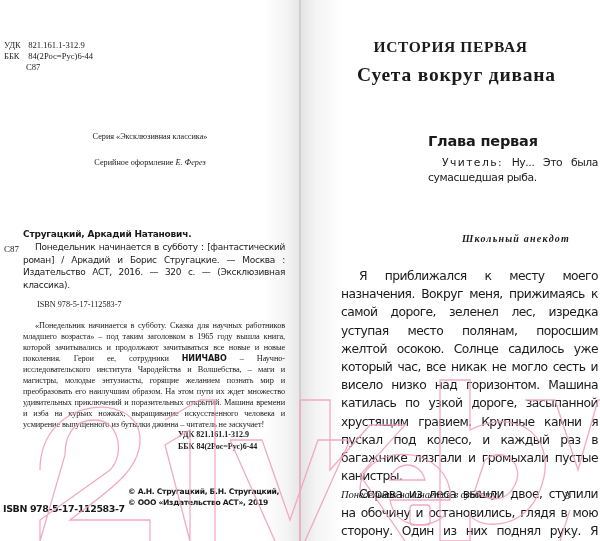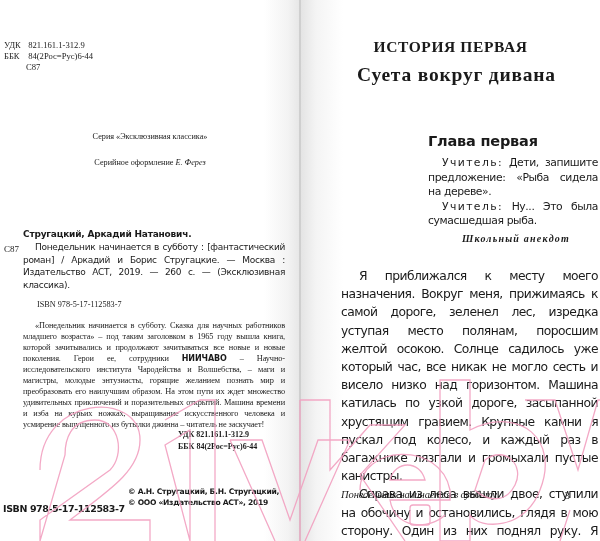--- a/index.html
+++ b/index.html
@@ -77,21 +77,21 @@
 
     <div class="abs design">
       <span>Серийное оформление</span>
       <i>Е. Ферез</i>
     </div>
     <div class="abs series">Серия «Эксклюзивная классика»</div>
 
     <div class="abs author">Стругацкий, Аркадий Натанович.</div>
     <div class="abs c87-mark">С87</div>
     <div class="abs biblio">
-      <div class="first">Понедельник начинается в субботу : [фантастический роман] / Аркадий и Борис Стругацкие. — Москва : Издательство АСТ, 2019. — 260 с. — (Эксклюзивная классика).</div>
+      <div class="first">Понедельник начинается в субботу : [фантастический роман] / Аркадий и Борис Стругацкие. — Москва : Издательство АСТ, 2016. — 320 с. — (Эксклюзивная классика).</div>
     </div>
     <div class="abs isbn-small">ISBN 978-5-17-112583-7</div>
 
     <div class="abs annot">
       <p><span>«Понедельник начинается в субботу. Сказка для научных работников младшего возраста» – под таким заголовком в 1965 году вышла книга, которой зачитывались и продолжают зачитываться все новые и новые поколения. Герои ее, сотрудники </span><b>НИИЧАВО</b><span> – Научно-исследовательского института Чародейства и Волшебства, – маги и магистры, молодые энтузиасты, горящие желанием познать мир и преобразовать его наилучшим образом. На этом пути их ждет множество удивительных приключений и поразительных открытий. Машина времени и изба на курьих ножках, выращивание искусственного человека и усмирение выпущенного из бутылки джинна – читатель не заскучает!</span></p>
     </div>
 
     <div class="abs udk-bold">
       <div>УДК 821.161.1-312.9</div>
       <div>ББК 84(2Рос=Рус)6-44</div>
@@ -106,21 +106,20 @@
 
   <div class="gutter"></div>
 
   <div class="page page-right"></div>
 
   <div class="abs story-label">ИСТОРИЯ ПЕРВАЯ</div>
   <div class="abs story-title">Суета вокруг дивана</div>
   <div class="abs chapter">Глава  первая</div>
 
   <div class="abs epigraph">
-    <p><span class="sp">Учитель:</span><span> Дети, запишите предложение: «Рыба сидела на дереве».</span></p>
     <p><span class="sp">Учитель:</span><span> Ну... Это была сумасшедшая рыба.</span></p>
   </div>
   <div class="abs source">Школьный анекдот</div>
 
   <div class="abs body-text">
     <p>Я приближался к месту моего назначения. Вокруг меня, прижимаясь к самой дороге, зеленел лес, изредка уступая место полянам, поросшим желтой осокою. Солнце садилось уже который час, все никак не могло сесть и висело низко над горизонтом. Машина катилась по узкой дороге, засыпанной хрустящим гравием. Крупные камни я пускал под колесо, и каждый раз в багажнике лязгали и громыхали пустые канистры.</p>
     <p>Справа из леса вышли двое, ступили на обочину и остановились, глядя в мою сторону. Один из них поднял руку. Я сбросил газ, их рассматривая. Это были, как мне показалось, охотники, молодые люди, может быть, немного старше меня. Их лица понравились мне, и я остановился. Тот, что под-</p>
   </div>
 
   <div class="abs running-title">Понедельник начинается в субботу</div>

